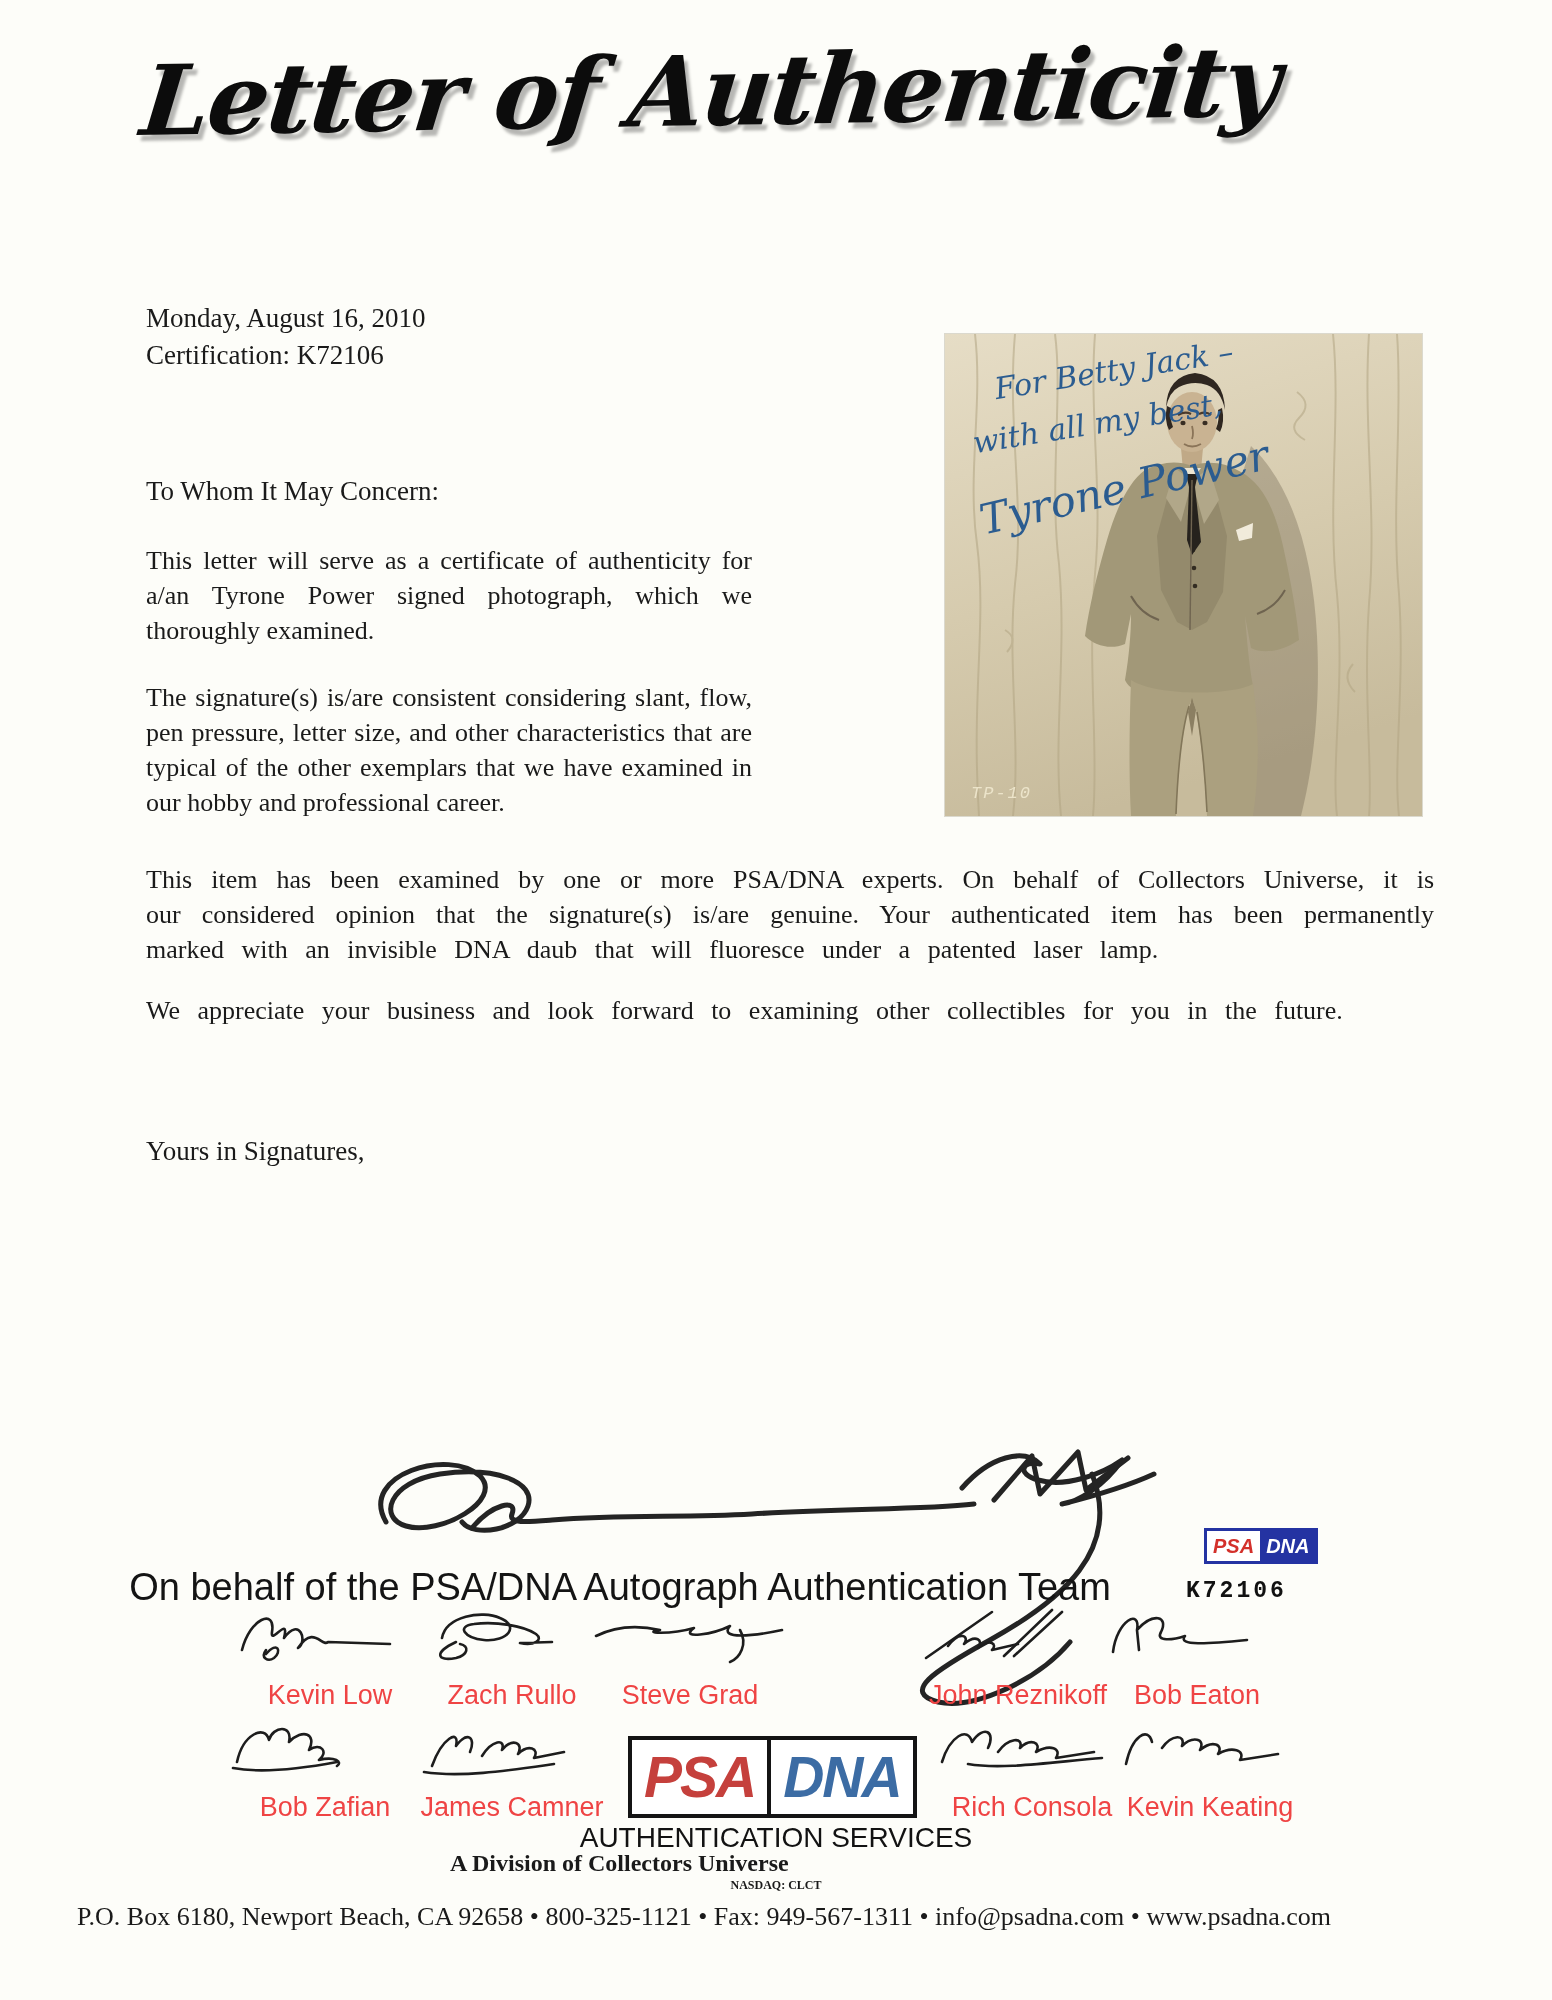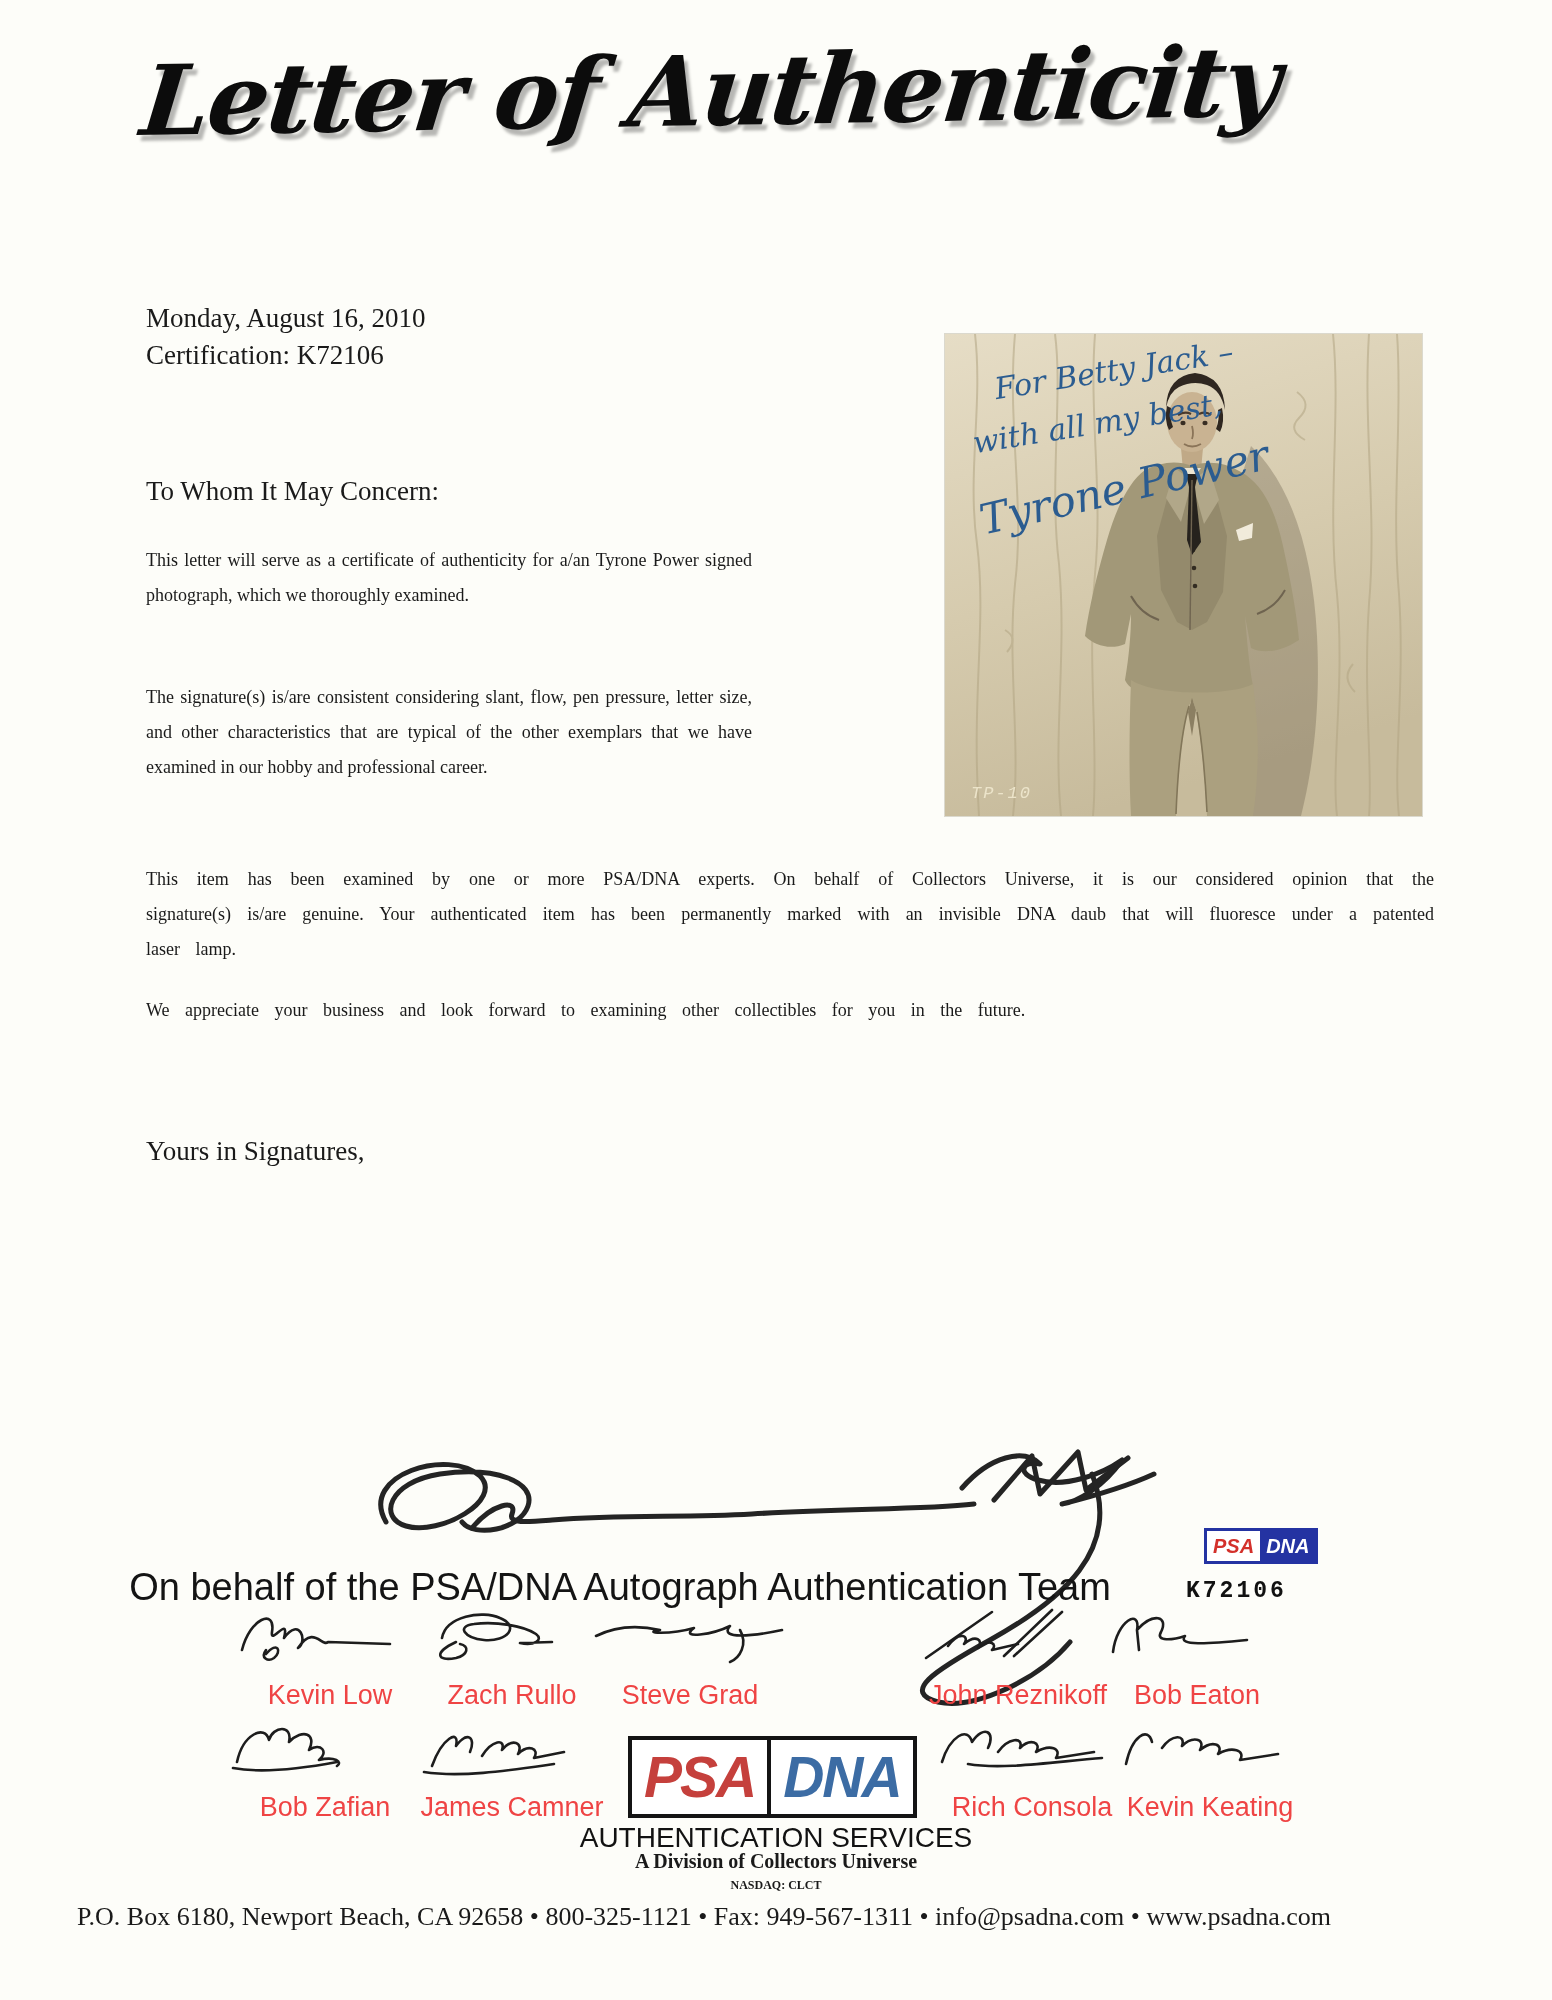--- a/index.html
+++ b/index.html
@@ -10,21 +10,21 @@
   }
   .header-title {
     position:absolute; left:148px; top:44px; white-space:nowrap;
     font-family:"DejaVu Serif", serif; font-style:italic; font-weight:bold;
     font-size:97px; letter-spacing:-2px; color:#0c0c0c;
     transform:skewX(-7deg) rotate(-1deg); transform-origin:left top;
     text-shadow:5px 6px 3px rgba(0,0,0,0.28);
   }
   .meta { position:absolute; left:146px; top:300px; font-size:27px; line-height:37px; }
   .salutation { position:absolute; left:146px; top:476px; font-size:27px; }
-  .para { position:absolute; left:146px; text-align:justify; font-size:18px; line-height:35px; }
+  .para { position:absolute; left:146px; text-align:justify; font-size:26px; line-height:35px; }
   .para.narrow { width:606px; top:0; }
   .para.wide   { width:1288px; word-spacing:11px; }
   .closing { position:absolute; left:146px; top:1136px; font-size:27px; }
 
   .photo { position:absolute; left:945px; top:334px; width:477px; height:482px;
            box-shadow:0 0 0 1px rgba(120,110,80,0.25); }
   .photo svg { display:block; }
 
   .big-signature { position:absolute; left:322px; top:1430px; width:880px; height:290px; pointer-events:none; }
 
@@ -47,22 +47,22 @@
                   color:#ef4444; margin-top:16px; white-space:nowrap; }
 
   .big-logo { position:absolute; left:628px; top:1736px; display:flex; background:#fff;
               border:4px solid #141414; }
   .logo-cell { font-family:"Liberation Sans", sans-serif; font-weight:bold; font-style:italic;
                font-size:57px; line-height:74px; padding:0 12px; letter-spacing:-2px; }
   .logo-psa { color:#c5403c; border-right:4px solid #141414; }
   .logo-dna { color:#3c6ca4; }
   .services-line { position:absolute; left:450px; top:1822px; width:652px; text-align:center;
                    font-family:"Liberation Sans", sans-serif; font-size:28px; color:#121212; }
-  .division-line { position:absolute; left:450px; top:1850px; width:652px; text-align:center;
-                   font-weight:bold; font-size:20px; }
+  .division-line { position:absolute; left:450px; top:1850px; width:652px; text-align:left;
+                   font-weight:bold; font-size:24px; }
   .nasdaq-line   { position:absolute; left:450px; top:1878px; width:652px; text-align:center;
                    font-weight:bold; font-size:12px; }
   .footer-line { position:absolute; left:0; top:1902px; width:1360px; text-align:center; font-size:26px;margin-left:24px; }
   .sig-stroke { fill:none; stroke:#1d1d1d; stroke-width:2.6; stroke-linecap:round; stroke-linejoin:round; }
 </style>
 </head>
 <body>
 
 <div class="page">
 

